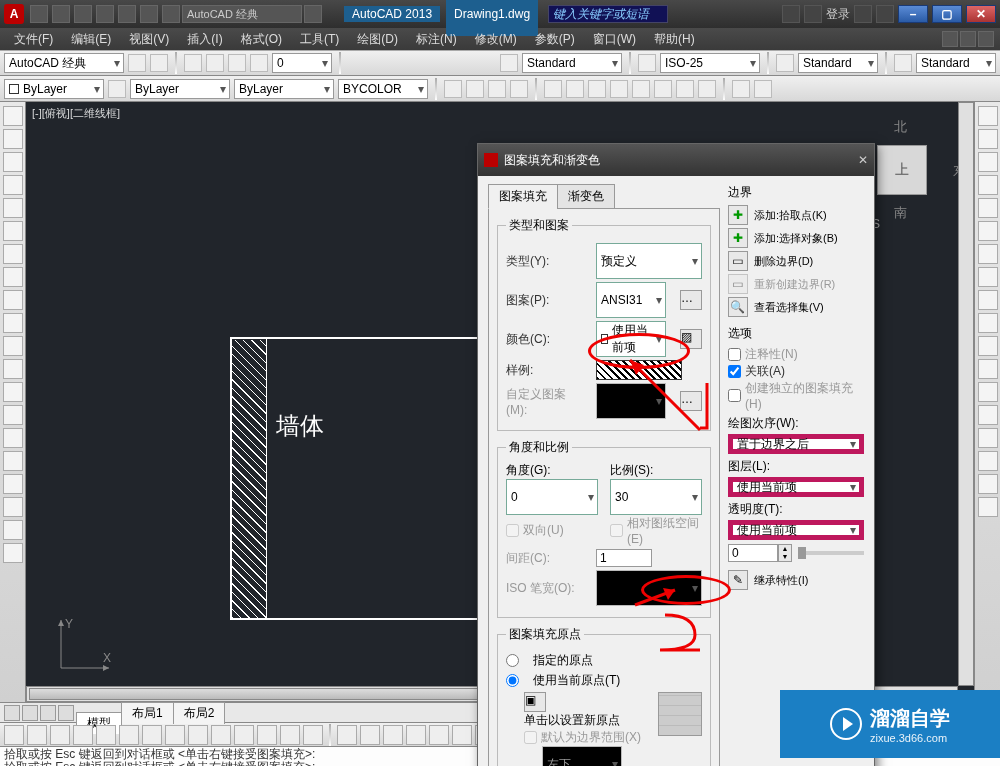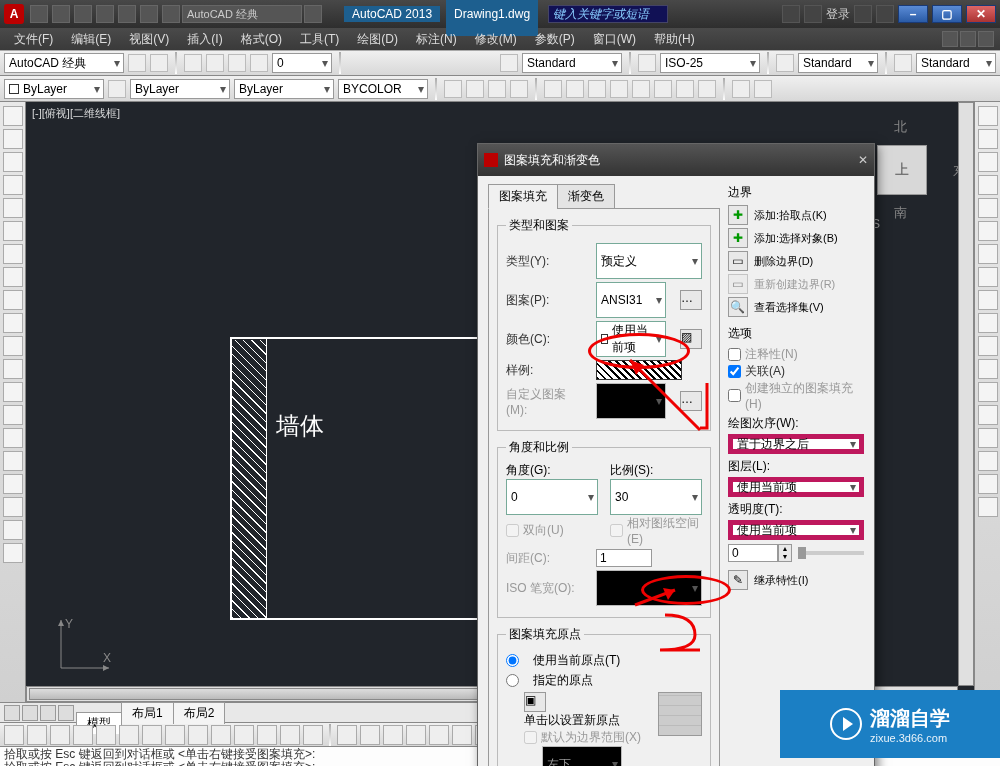--- a/index.html
+++ b/index.html
@@ -433,26 +433,26 @@
             </div>
           <div class="row">
               <label class="dis">ISO 笔宽(O):</label>
               <div class="dd dis"></div>
             </div>
         </fieldset>
 
         <fieldset>
           <legend>图案填充原点</legend>
           <div class="row">
+              <input type="radio" style="">
+              <span>指定的原点</span>
+            </div>
+          <div class="row">
               <input type="radio" checked="" style="">
               <span>使用当前原点(T)</span>
-            </div>
-          <div class="row">
-              <input type="radio" style="">
-              <span>指定的原点</span>
             </div>
           <div style="display:flex;gap:8px;align-items:flex-start;">
             <div style="flex:1;padding-left:18px;">
               <div class="btnrow"><div class="sbtn">▣</div><span class="dis">单击以设置新原点</span></div>
               <div class="chk">
                   <input type="checkbox" disabled="" style="">
                   <span>默认为边界范围(X)</span>
                 </div>
               <div class="dd dis" style="width:80px;margin-left:18px">左下</div>
               <div class="chk">

